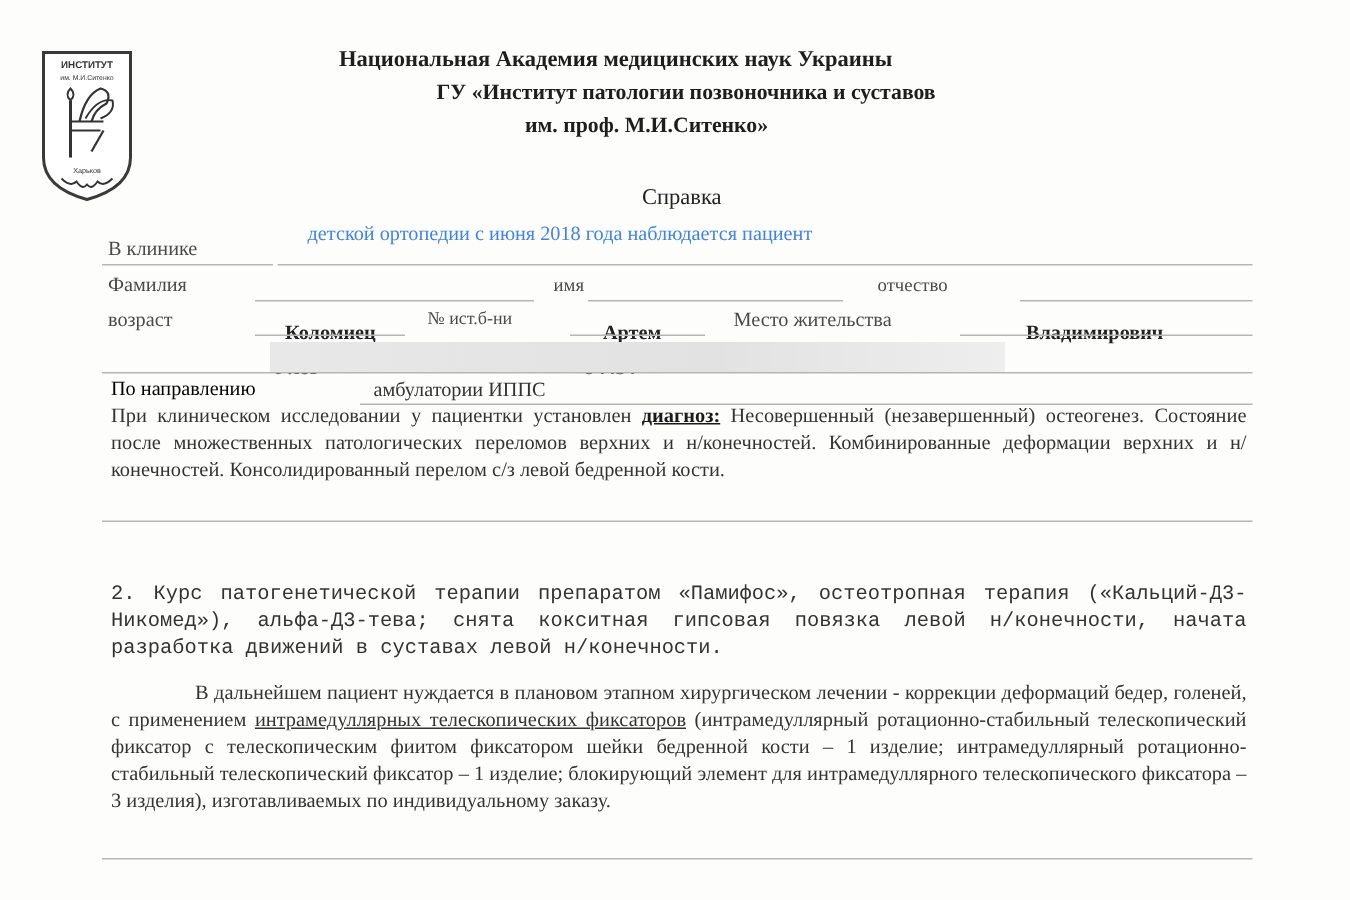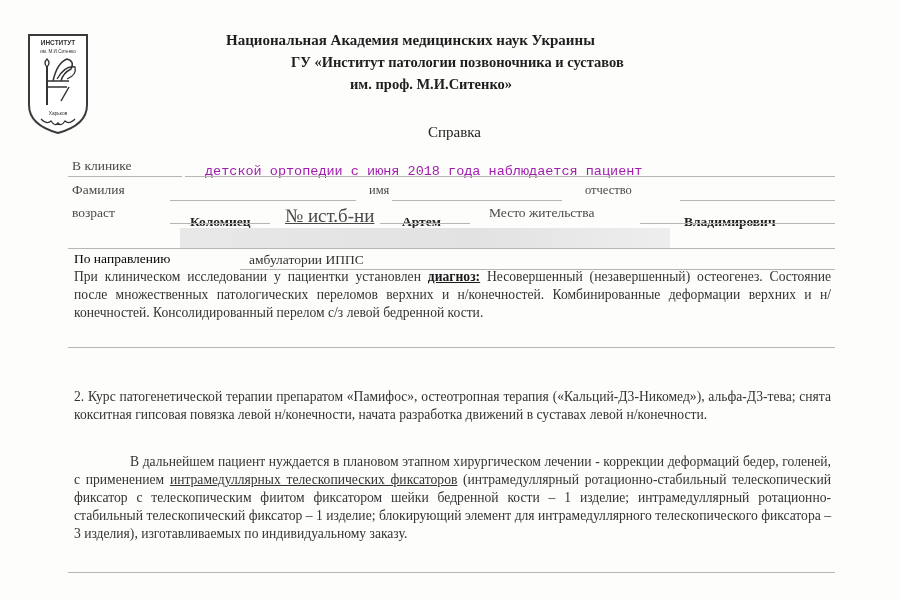--- a/index.html
+++ b/index.html
@@ -60,57 +60,57 @@
 
   <div class="header">
     <span class="l" style="left:226px;top:32px;font-size:15px;">Национальная Академия медицинских наук Украины</span>
     <span class="l" style="left:270px;top:54px;margin-left:21px;">ГУ «Институт патологии позвоночника и суставов</span>
     <span class="l" style="left:350px;top:76px;text-align:right;">им. проф. М.И.Ситенко»</span>
   </div>
 
   <div class="title">Справка</div>
 
   <span class="row lbl" style="left:72px;top:158px;">В клинике</span>
-  <span class="row" style="left:205px;top:164px;color:#a21caf;font-family:Liberation Mono, monospace;">детской ортопедии с июня 2018 года наблюдается пациент</span>
+  <span class="row" style="left:205px;top:148px;color:#3b82f6;">детской ортопедии с июня 2018 года наблюдается пациент</span>
   <div class="uline" style="left:68px;top:176px;width:114px;"></div>
   <div class="uline" style="left:185px;top:176px;width:650px;"></div>
 
   <span class="row lbl" style="left:72px;top:182px;">Фамилия</span>
   <span class="row val" style="left:190px;top:182px;">Коломиец</span>
   <span class="row lbl" style="left:369px;top:183px;font-size:12.5px;">имя</span>
   <span class="row val" style="left:402px;top:182px;">Артем</span>
   <span class="row lbl" style="left:585px;top:183px;font-size:12.5px;">отчество</span>
   <span class="row val" style="left:684px;top:182px;text-align:right;">Владимирович</span>
   <div class="uline" style="left:170px;top:200px;width:186px;"></div>
   <div class="uline" style="left:392px;top:200px;width:170px;"></div>
   <div class="uline" style="left:680px;top:200px;width:155px;"></div>
 
   <span class="row lbl" style="left:72px;top:205px;">возраст</span>
   <span class="row val" style="left:182px;top:205px;">6 лет</span>
-  <span class="row lbl" style="left:285px;top:205px;font-size:19px;text-decoration:underline;">№ ист.б-ни</span>
+  <span class="row lbl" style="left:285px;top:205px;font-size:12px;">№ ист.б-ни</span>
   <span class="row val" style="left:390px;top:205px;">94434</span>
   <span class="row lbl" style="left:489px;top:205px;">Место жительства</span>
   <span class="row" style="left:650px;top:205px;"></span>
   <div class="uline" style="left:170px;top:223px;width:100px;"></div>
   <div class="uline" style="left:380px;top:223px;width:90px;"></div>
   <div class="uline" style="left:640px;top:223px;width:195px;"></div>
 
   <div class="redact"></div>
   <div class="uline" style="left:68px;top:248px;width:767px;"></div>
 
   <span class="row lbl" style="left:74px;top:251px;color:#000000;">По направлению</span>
   <span class="row" style="left:249px;top:252px;color:#333;">амбулатории ИППС</span>
   <div class="uline" style="left:240px;top:269px;width:595px;"></div>
 
   <div class="para" style="top:268px;">
     <span>При клиническом исследовании  у пациентки установлен </span><b class="u">диагноз:</b><span> Несовершенный (незавершенный) остеогенез. Состояние после множественных патологических переломов верхних и н/конечностей. Комбинированные деформации верхних и н/конечностей. Консолидированный перелом с/з левой бедренной кости.</span>
   </div>
   <div class="uline" style="left:68px;top:347px;width:767px;"></div>
 
-  <div class="para" style="top:388px;">
+  <div class="para" style="top:388px;font-family:Liberation Mono, monospace;">
     <span>2. Курс патогенетической терапии препаратом «Памифос», остеотропная терапия («Кальций-Д3-Никомед»), альфа-Д3-тева; снята кокситная гипсовая повязка левой н/конечности, начата разработка движений в суставах левой н/конечности.</span>
   </div>
 
   <div class="para" style="top:453px;text-indent:56px;">
     <span>В дальнейшем пациент нуждается в плановом этапном хирургическом лечении - коррекции деформаций бедер, голеней, с применением </span><span class="u">интрамедуллярных телескопических фиксаторов</span><span> (интрамедуллярный ротационно-стабильный телескопический фиксатор с телескопическим фиитом фиксатором шейки бедренной кости – 1 изделие; интрамедуллярный ротационно-стабильный телескопический фиксатор – 1 изделие; блокирующий элемент для интрамедуллярного телескопического фиксатора – 3 изделия), изготавливаемых по индивидуальному заказу.</span>
   </div>
   <div class="uline" style="left:68px;top:572px;width:767px;"></div>
 </div>
 
 </body></html>

